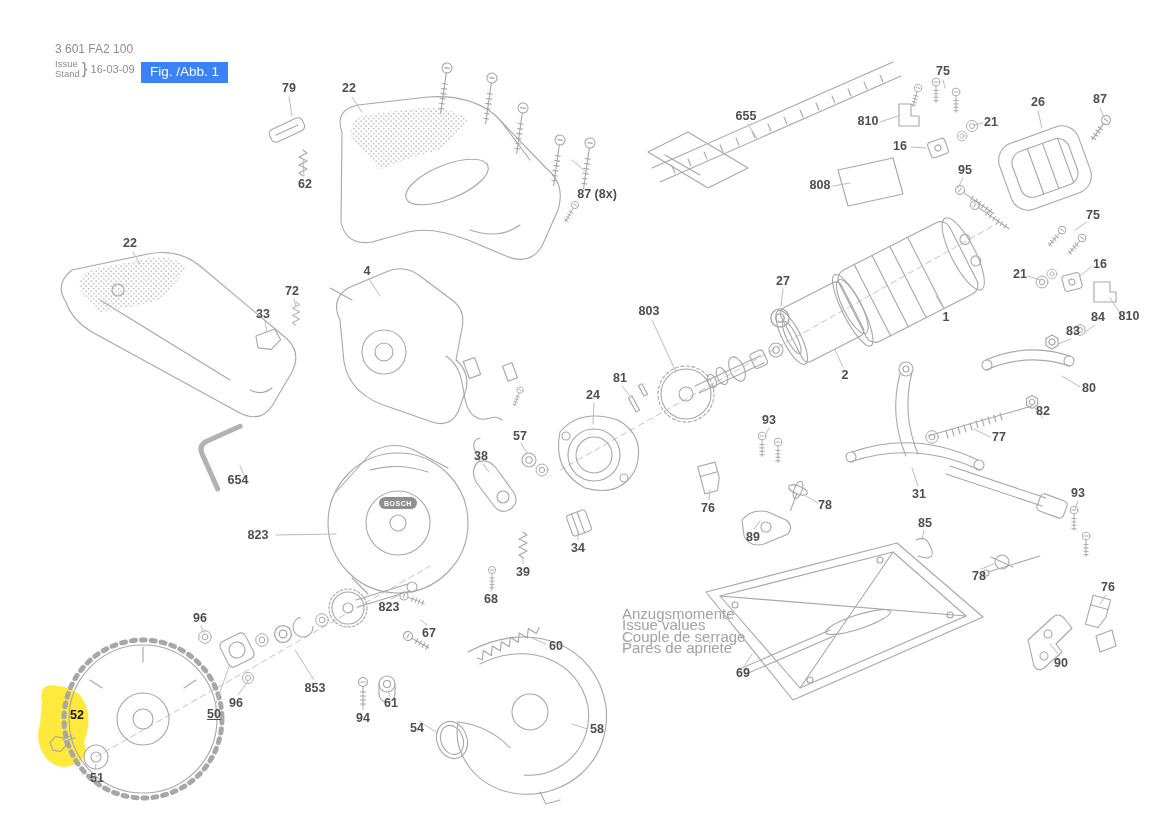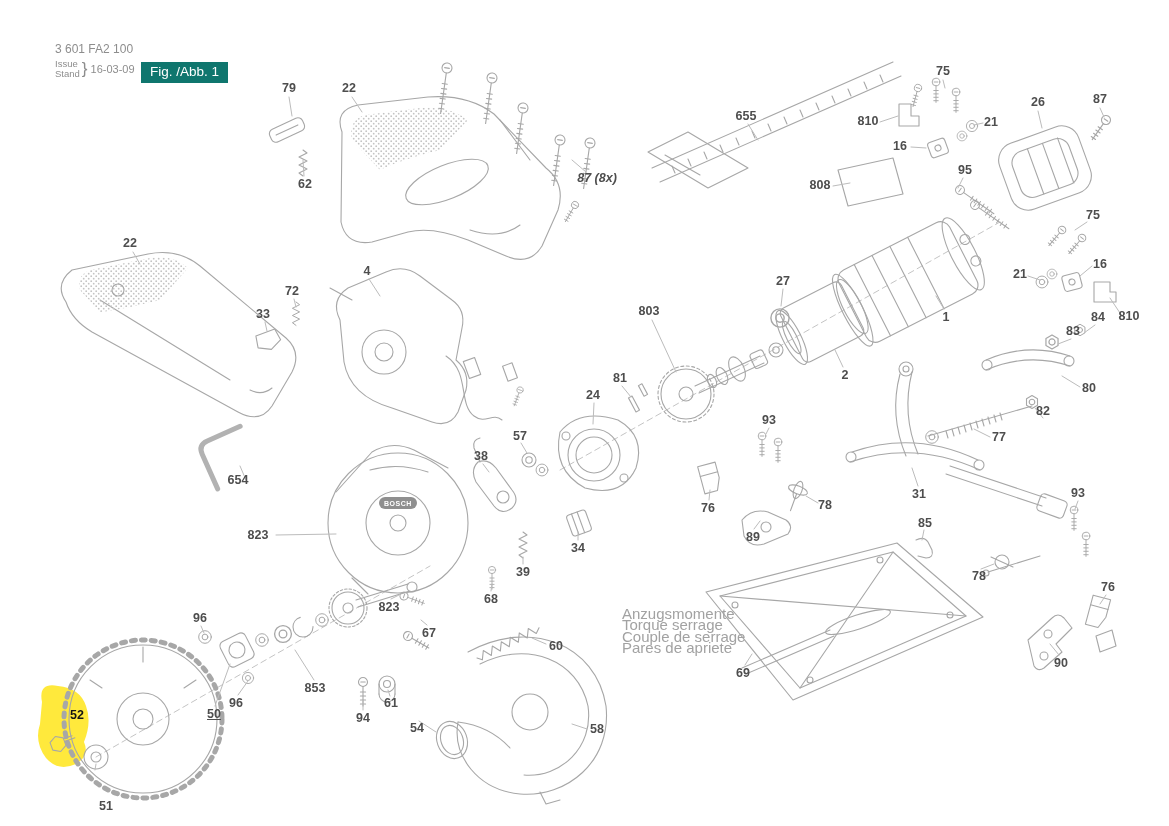--- a/index.html
+++ b/index.html
@@ -14,21 +14,21 @@
   .logo-text{font:bold 7px "Liberation Sans",sans-serif;fill:#ffffff;stroke:none;letter-spacing:.5px;}
   .labels-layer{position:absolute;left:0;top:0;width:100%;height:100%;}
   .part-label{position:absolute;transform:translate(-50%,-50%);
               font-weight:bold;font-size:12.5px;color:#4e4e4e;white-space:nowrap;}
   .part-label.highlighted{color:#141414;margin-left:13px;}
   .doc-number{position:absolute;left:55px;top:42px;font-size:12px;color:#8d8d8d;}
   .issue-block{position:absolute;left:55px;top:59px;color:#8d8d8d;display:flex;align-items:center;gap:1px;}
   .issue-lines{display:flex;flex-direction:column;font-size:9.5px;line-height:10px;}
   .brace{font-size:17px;font-weight:300;margin:0 2px 0 1px;}
   .issue-date{font-size:11px;}
-  .fig-badge{position:absolute;left:141px;top:62px;background:#0f766e;color:#fff;
+  .fig-badge{position:absolute;left:141px;top:62px;background:#3b82f6;color:#fff;
              font-size:13.5px;padding:2px 9px 4px;}
   .torque-block{position:absolute;left:622px;top:608px;font-size:15px;line-height:11.3px;color:#a2a2a2;}
   .torque-values div{padding-left:26px;}
   .torque-values div.first{padding-left:0;}
   .footer-block{position:absolute;left:1000px;top:734px;font-size:10.6px;line-height:11.3px;color:#a9a9a9;}
 </style>
 </head>
 <body>
 
 <div class="stage">
@@ -393,21 +393,21 @@
       </g>
 
       <path class="leader" d="M289 97 L292 116 M304 176 L303 160 M352 97 L362 112 M748 124 L758 140 M833 186 L850 183 M880 122 L898 116 M943 80 L945 88 M911 147 L926 148 M983 123 L974 125 M963 178 L958 188 M1038 111 L1042 128 M1100 108 L1104 117 M1087 222 L1075 230 M133 252 L140 264 M265 322 L267 331 M294 299 L296 307 M369 279 L380 296 M652 320 L676 372 M622 386 L631 397 M594 403 L593 424 M521 443 L527 453 M483 464 L489 472 M783 289 L781 306 M843 367 L835 350 M944 309 L936 296 M1028 276 L1040 280 M1092 266 L1080 276 M1071 339 L1058 344 M1095 325 L1084 333 M1122 316 L1110 298 M1080 387 L1062 376 M1043 418 L1035 408 M990 437 L974 429 M769 428 L766 434 M918 486 L912 468 M709 500 L710 490 M818 503 L806 496 M754 529 L760 521 M924 530 L922 540 M1078 501 L1075 509 M981 569 L994 564 M1106 595 L1100 604 M1059 655 L1050 644 M745 665 L752 654 M578 540 L578 532 M523 564 L523 557 M491 591 L492 584 M276 535 L336 534 M391 599 L401 594 M427 625 L421 620 M546 644 L532 638 M201 626 L204 633 M215 706 L230 664 M238 695 L248 681 M314 680 L295 650 M363 710 L363 700 M390 696 L388 690 M419 721 L436 732 M587 729 L572 724 M95 770 L96 764 M586 172 L572 160 M246 480 L240 466"></path>
     </g>
   </svg>
 
   <div class="labels-layer">
       <div class="part-label" style="left: 289px; top: 88px;">79</div>
       <div class="part-label" style="left: 349px; top: 88px;">22</div>
       <div class="part-label" style="left: 305px; top: 184px;">62</div>
-      <div class="part-label" style="left: 597px; top: 178px; font-style: italic;">87 (8x)</div>
+      <div class="part-label" style="left: 597px; top: 194px;">87 (8x)</div>
       <div class="part-label" style="left: 746px; top: 116px;">655</div>
       <div class="part-label" style="left: 868px; top: 121px;">810</div>
       <div class="part-label" style="left: 943px; top: 71px;">75</div>
       <div class="part-label" style="left: 900px; top: 146px;">16</div>
       <div class="part-label" style="left: 991px; top: 122px;">21</div>
       <div class="part-label" style="left: 965px; top: 170px;">95</div>
       <div class="part-label" style="left: 1038px; top: 102px;">26</div>
       <div class="part-label" style="left: 1100px; top: 99px;">87</div>
       <div class="part-label" style="left: 820px; top: 185px;">808</div>
       <div class="part-label" style="left: 1093px; top: 215px;">75</div>
@@ -451,36 +451,36 @@
       <div class="part-label" style="left: 1061px; top: 663px;">90</div>
       <div class="part-label" style="left: 743px; top: 673px;">69</div>
       <div class="part-label" style="left: 200px; top: 618px;">96</div>
       <div class="part-label" style="left: 236px; top: 703px;">96</div>
       <div class="part-label" style="left: 214px; top: 714px; text-decoration: underline;">50</div>
       <div class="part-label" style="left: 315px; top: 688px;">853</div>
       <div class="part-label" style="left: 363px; top: 718px;">94</div>
       <div class="part-label" style="left: 391px; top: 703px;">61</div>
       <div class="part-label" style="left: 417px; top: 728px;">54</div>
       <div class="part-label" style="left: 597px; top: 729px;">58</div>
-      <div class="part-label" style="left: 106px; top: 778px; margin-top: 28px;">51</div>
+      <div class="part-label" style="left: 97px; top: 778px;">51</div>
       <div class="part-label highlighted" style="left: 64px; top: 715px;">52</div>
     </div>
 
   <div class="doc-number">3 601 FA2 100</div>
   <div class="issue-block">
     <span class="issue-lines">
       <span>Issue</span>
       <span>Stand</span>
     </span>
     <span class="brace">}</span>
     <span class="issue-date">16-03-09</span>
   </div>
   <div class="fig-badge">Fig. /Abb. 1</div>
 
   <div class="torque-block">
     <div>Anzugsmomente</div>
-    <div>Torque serrage</div>
+    <div>Issue values</div>
     <div>Couple de serrage</div>
     <div>Pares de apriete</div>
   </div>
 
 
 </div>
 
 </body></html>

